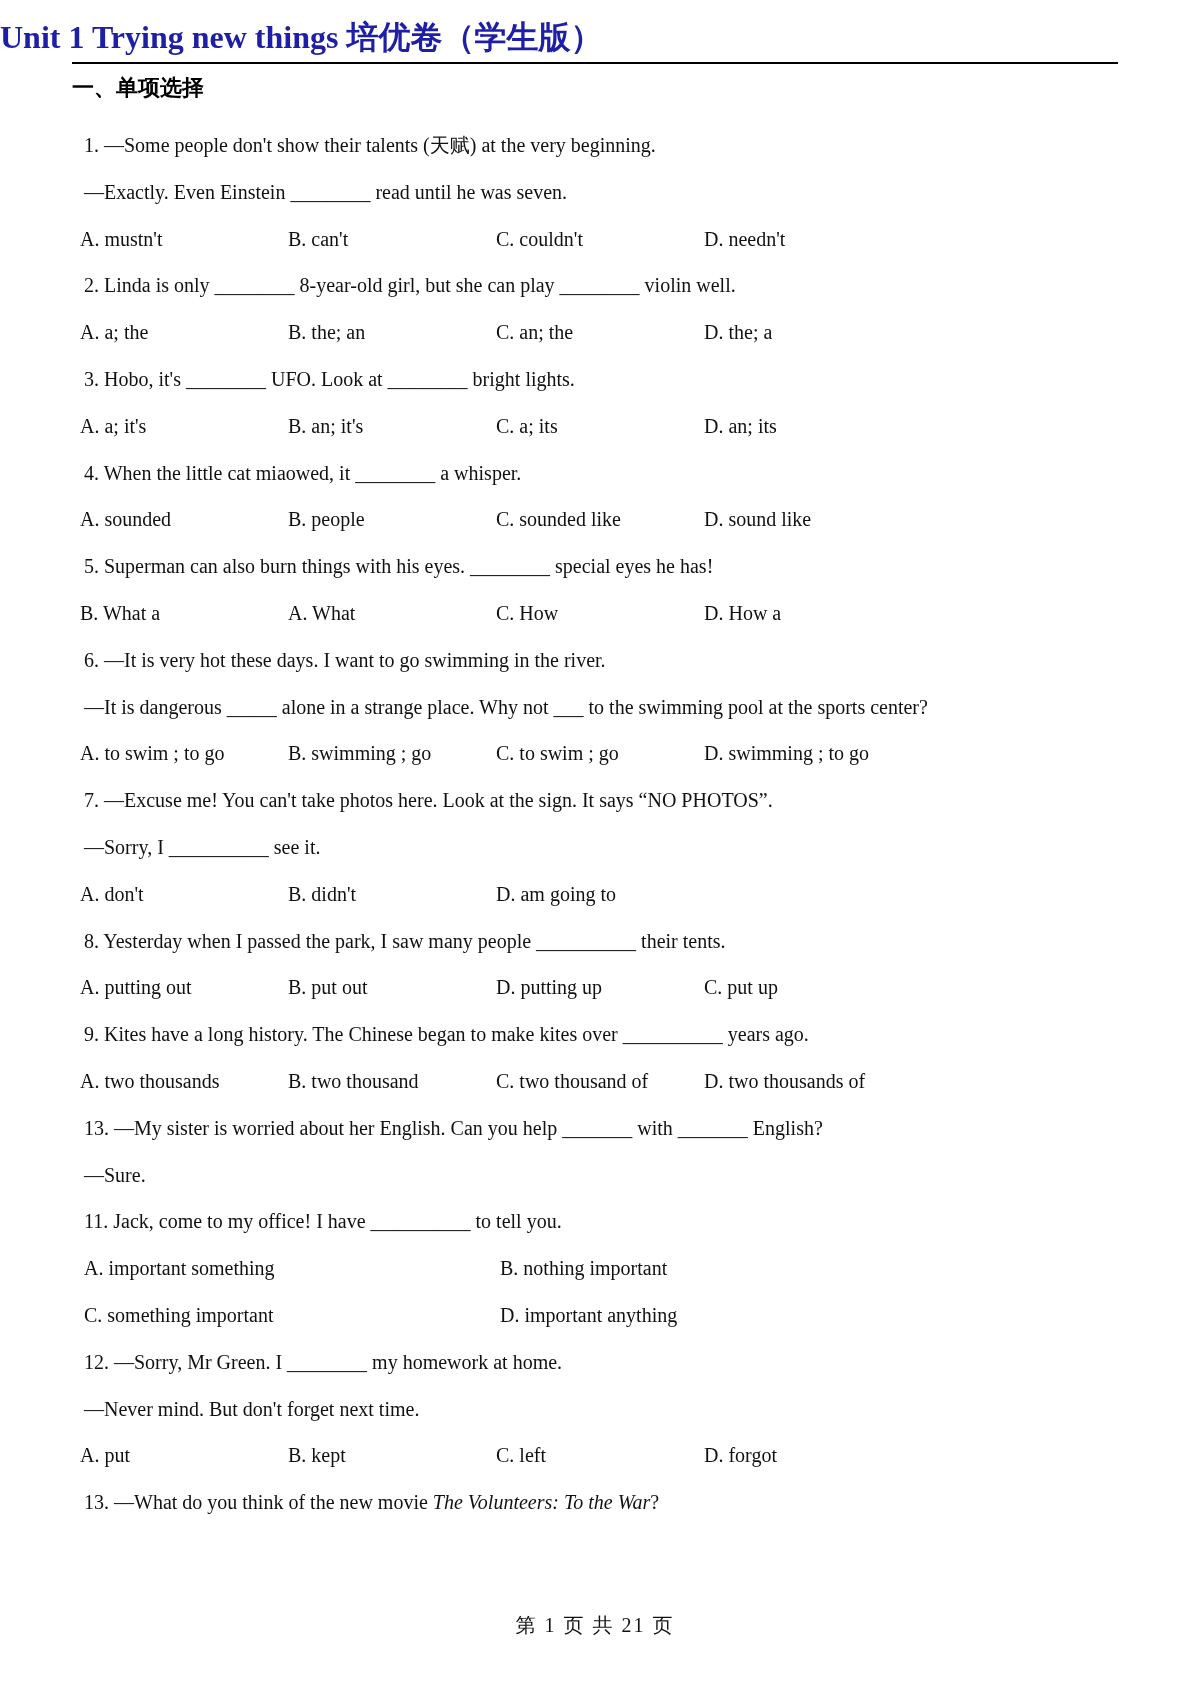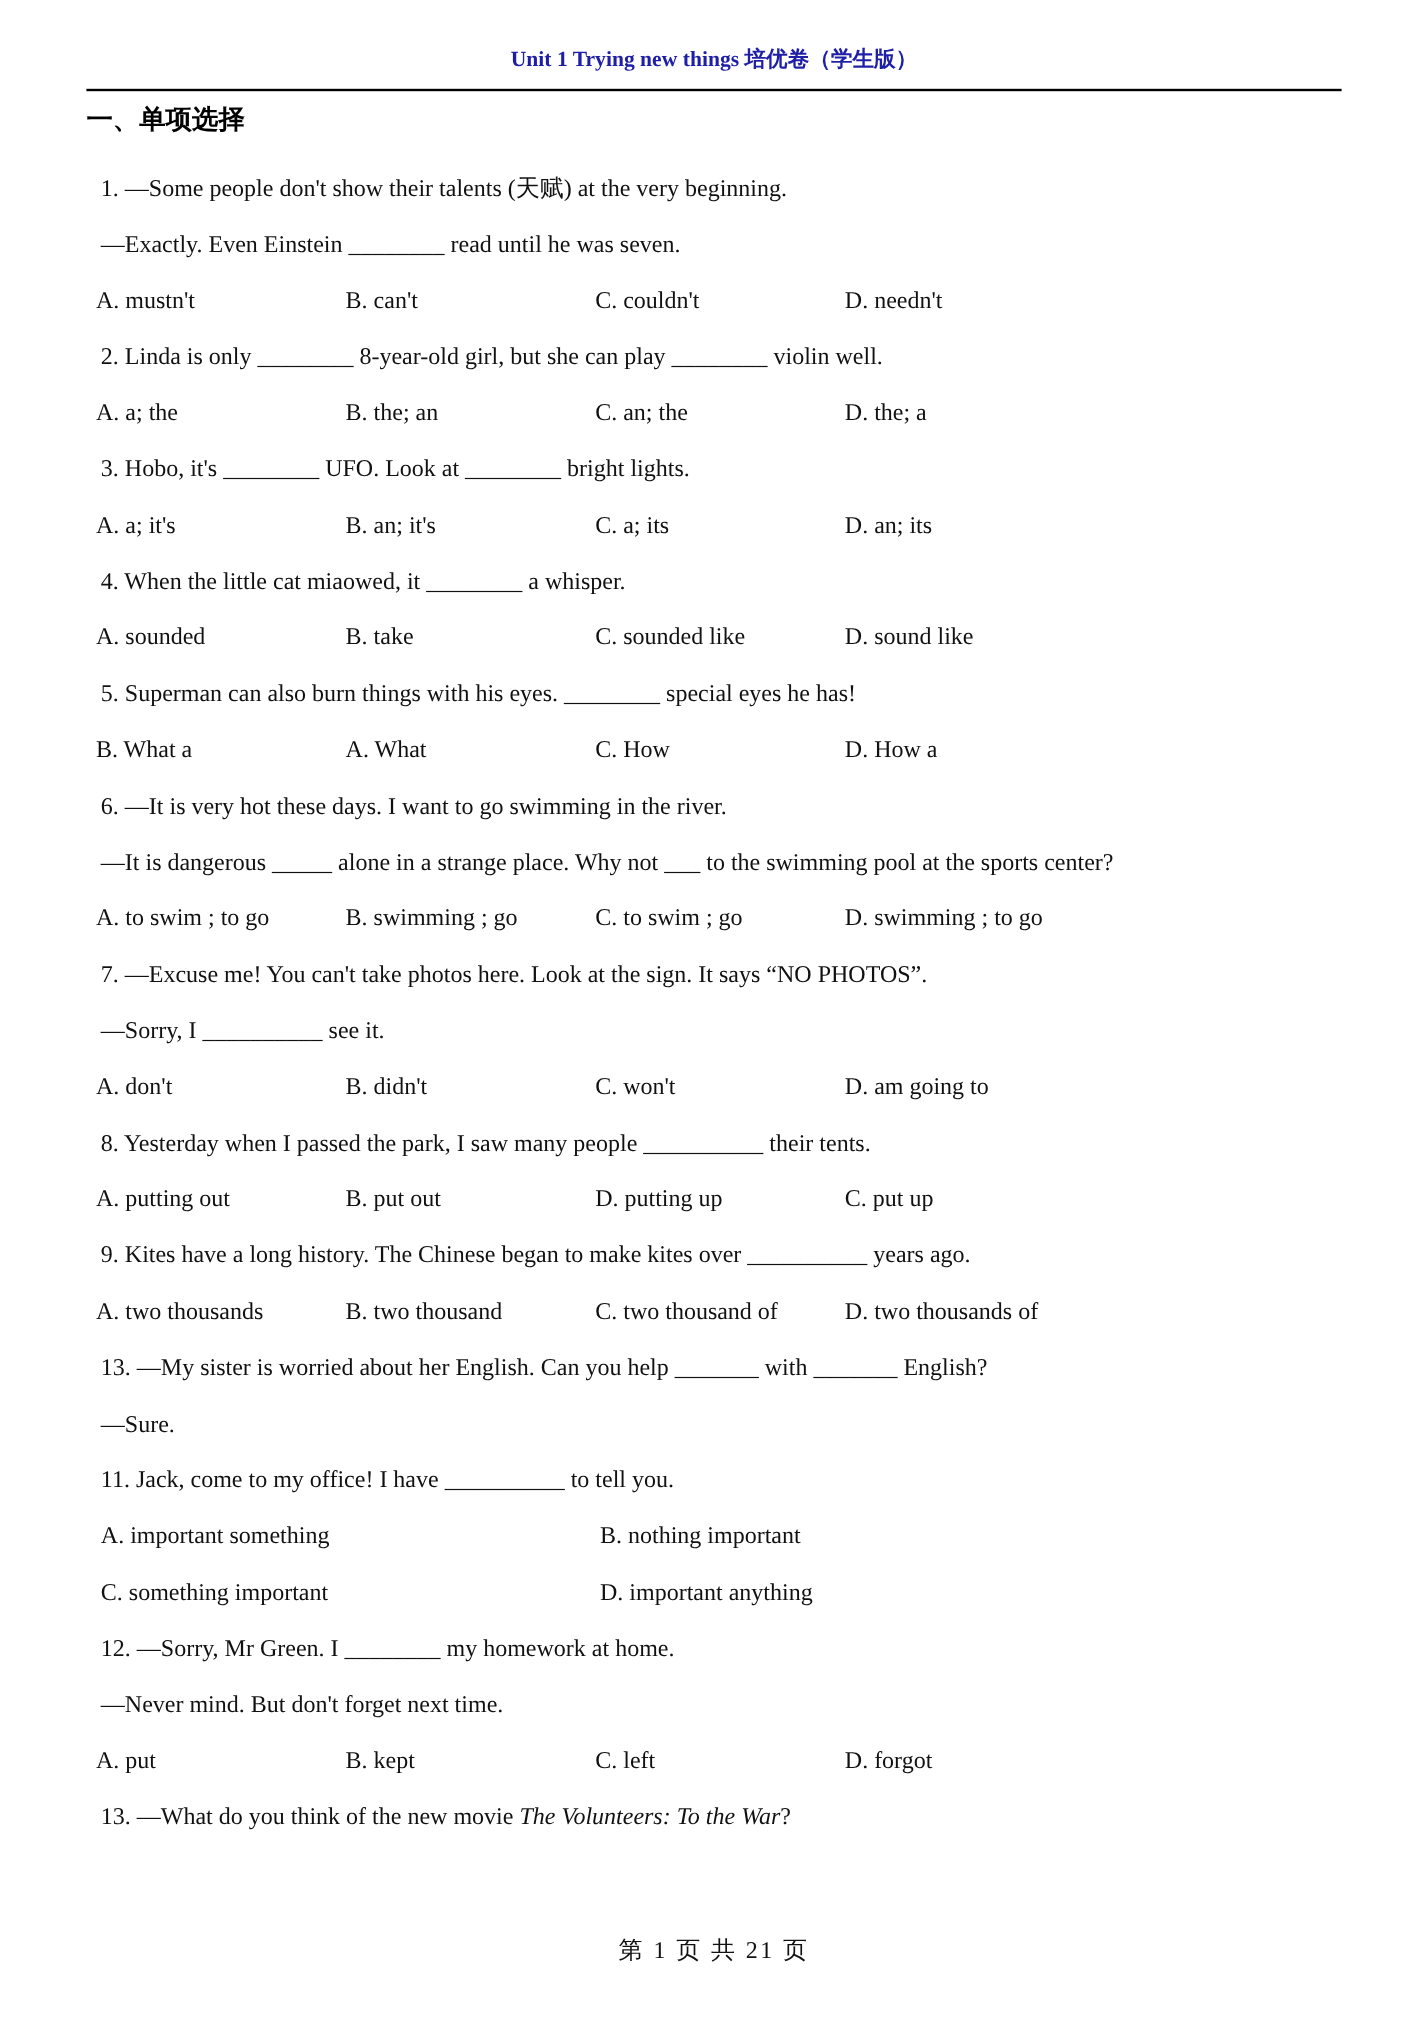--- a/index.html
+++ b/index.html
@@ -6,23 +6,23 @@
   .page {
     position: relative;
     width: 1190px;
     height: 1682px;
     background: #ffffff;
     font-family: "Liberation Serif", "DejaVu Serif", serif;
     color: #111111;
     overflow: hidden;
   }
   .title {
-    padding-top: 34px;
-    text-align: center;
-    font-size: 18px;
+    padding-top: 22px;
+    text-align: left;
+    font-size: 32px;
     font-weight: bold;
     color: #1e1ea6;
     line-height: 30px;
   }
   .rule {
     border: none;
     border-top: 2px solid #000000;
     margin: 10px 72px 0 72px;
   }
   .section-header {
@@ -100,21 +100,21 @@
     <div class="opts">
       <span>A. a; it's</span>
       <span>B. an; it's</span>
       <span>C. a; its</span>
       <span>D. an; its</span>
     </div>
 
     <p class="line">4. When the little cat miaowed, it ________ a whisper.</p>
     <div class="opts">
       <span>A. sounded</span>
-      <span>B. take</span>
+      <span>B. people</span>
       <span>C. sounded like</span>
       <span>D. sound like</span>
     </div>
 
     <p class="line">5. Superman can also burn things with his eyes. ________ special eyes he has!</p>
     <div class="opts">
       <span>B. What a</span>
       <span>A. What</span>
       <span>C. How</span>
       <span>D. How a</span>
@@ -127,21 +127,20 @@
       <span>B. swimming ; go</span>
       <span>C. to swim ; go</span>
       <span>D. swimming ; to go</span>
     </div>
 
     <p class="line">7. —Excuse me! You can't take photos here. Look at the sign. It says “NO PHOTOS”.</p>
     <p class="line">—Sorry, I __________ see it.</p>
     <div class="opts">
       <span>A. don't</span>
       <span>B. didn't</span>
-      <span>C. won't</span>
       <span>D. am going to</span>
     </div>
 
     <p class="line">8. Yesterday when I passed the park, I saw many people __________ their tents.</p>
     <div class="opts">
       <span>A. putting out</span>
       <span>B. put out</span>
       <span>D. putting up</span>
       <span>C. put up</span>
     </div>

